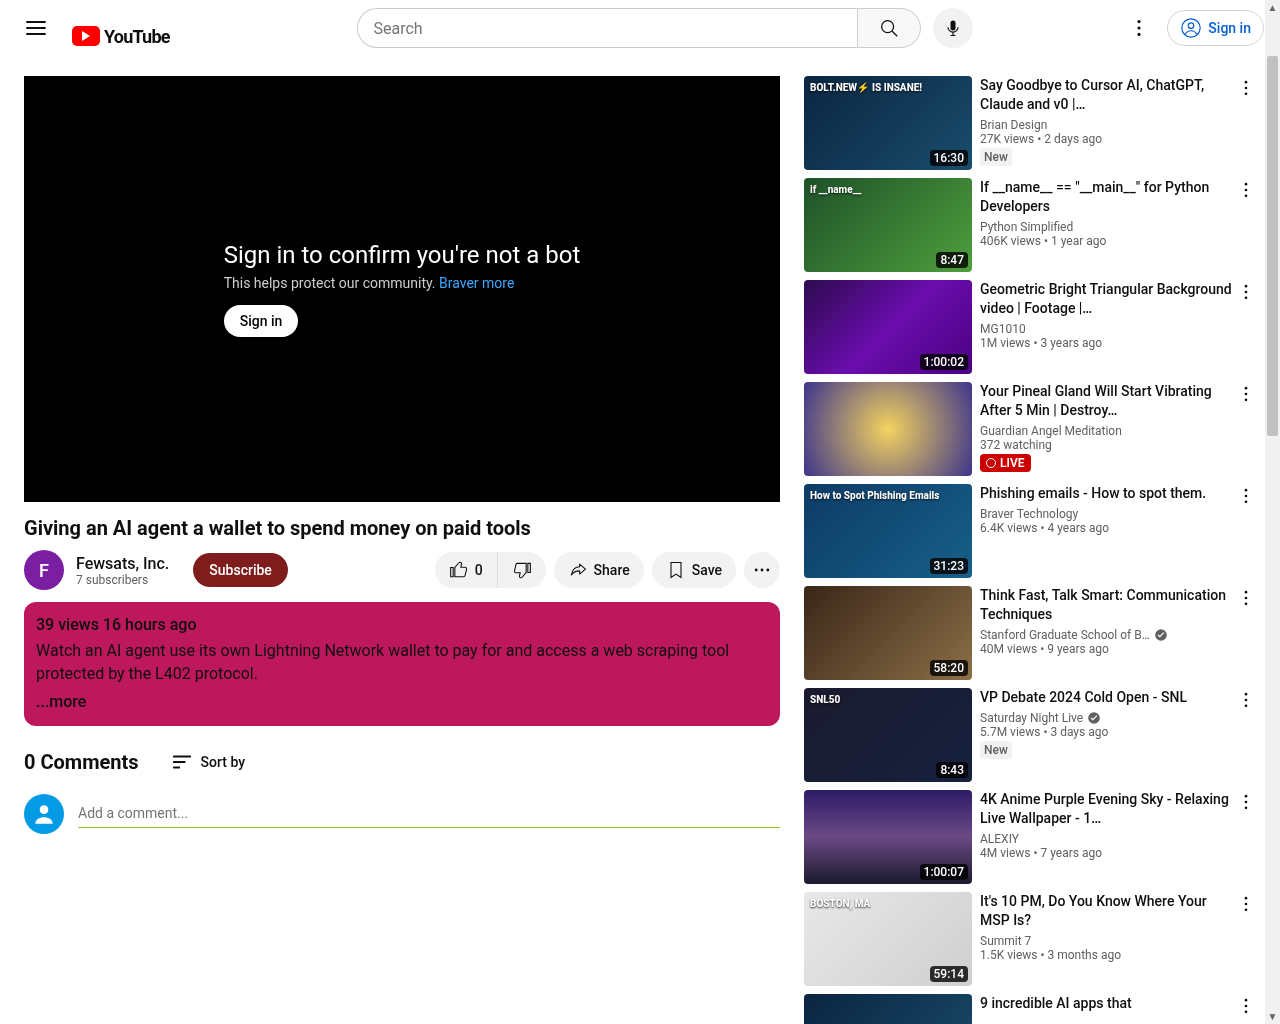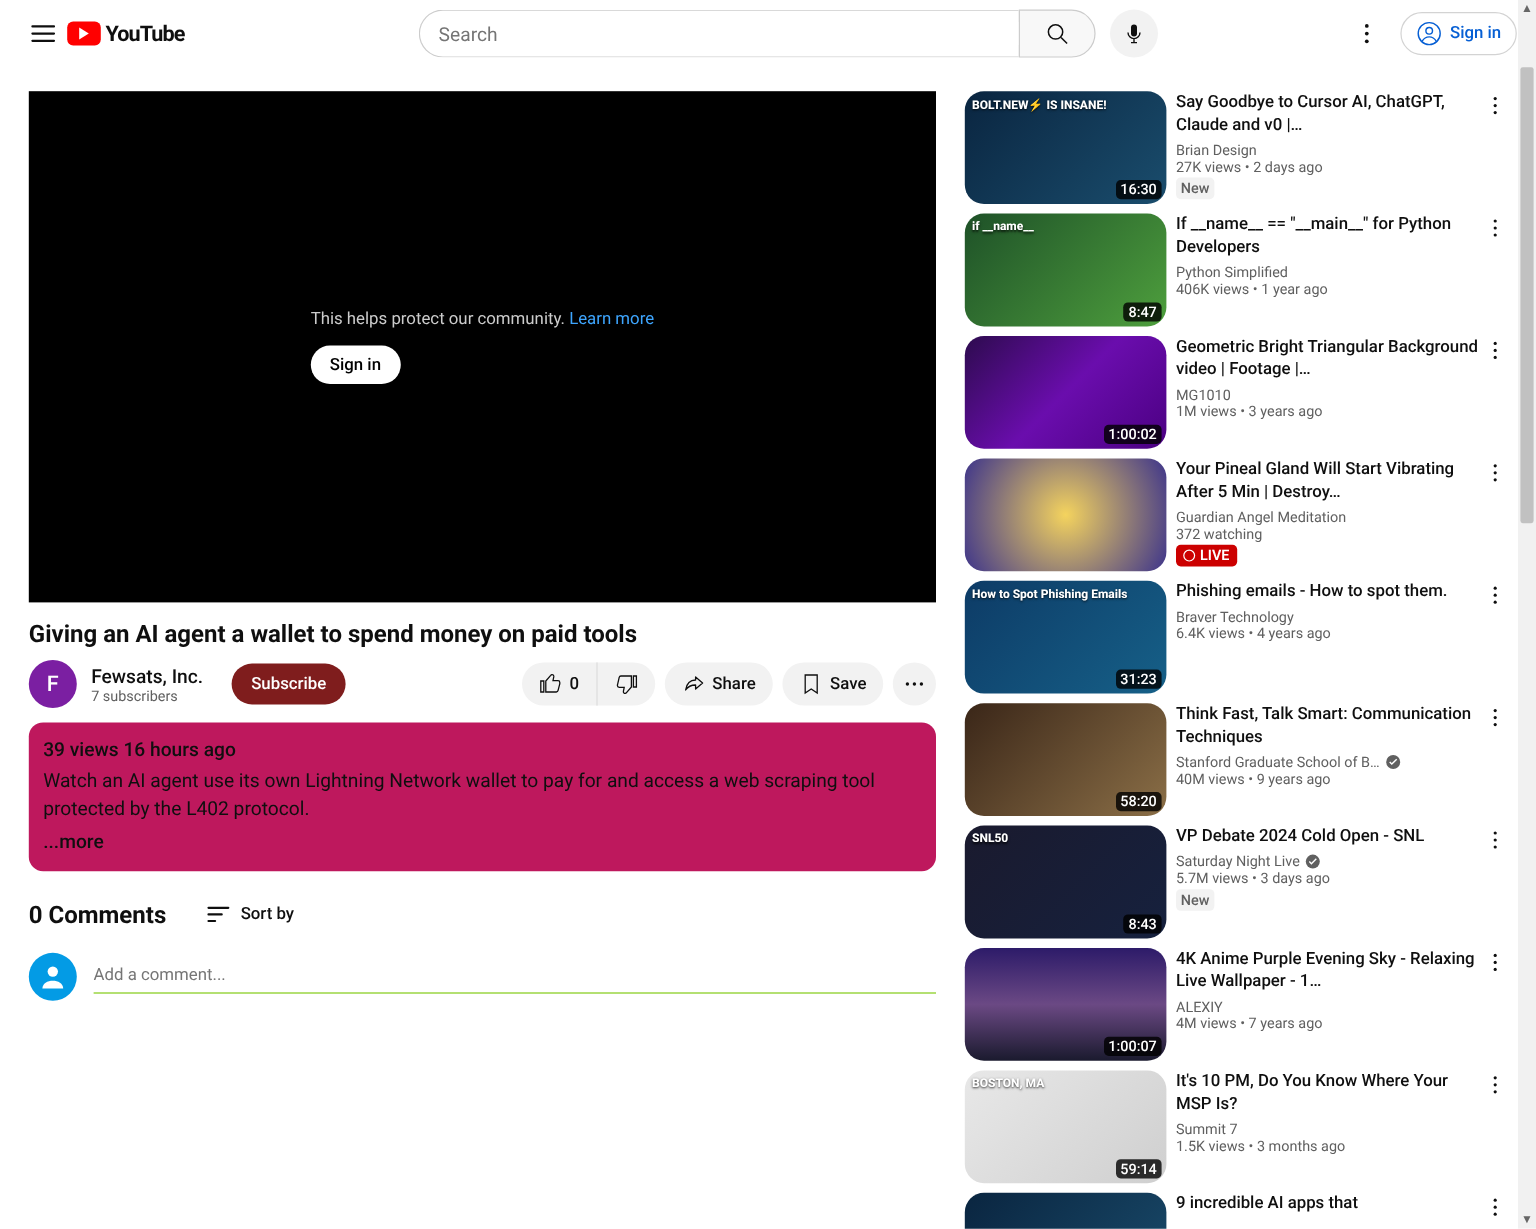--- a/index.html
+++ b/index.html
@@ -1,19 +1,19 @@
 <!DOCTYPE html>
 <html><head>
 <meta charset="utf-8">
 <style>
 *{margin:0;padding:0;box-sizing:border-box;font-family:Roboto,Arial,sans-serif}
 body{background:#fff;color:#0f0f0f;width:1280px;height:1024px;overflow:hidden;position:relative}
 
 .topbar{height:56px;display:flex;align-items:center;padding:0 16px;justify-content:space-between}
-.tb-left{display:flex;align-items:center;}
+.tb-left{display:flex;align-items:flex-end;gap:16px}
 .hamburger{width:40px;height:40px;border-radius:20px;display:flex;align-items:center;justify-content:center;cursor:pointer}
 .hamburger svg{width:24px;height:24px}
 .logo{display:flex;align-items:center;gap:4px;cursor:pointer;height:24px}
 .logo-mark{width:28px;height:20px;background:#f00;border-radius:5px;display:flex;align-items:center;justify-content:center}
 .logo-mark::before{content:'';width:0;height:0;border-left:8px solid #fff;border-top:5px solid transparent;border-bottom:5px solid transparent}
 .logo-text{font-size:18px;font-weight:700;letter-spacing:-0.8px}
 .tb-center{flex:0 0 616px;display:flex;align-items:flex-start;gap:12px;margin-left:40px}
 .search-wrap{flex:1;display:flex;height:40px}
 .search-input{flex:1;border:1px solid #ccc;border-right:none;border-radius:40px 0 0 40px;padding:0 16px;font-size:16px;outline:none}
 .search-btn{width:64px;border:1px solid #ccc;border-radius:0 40px 40px 0;background:#f8f8f8;display:flex;align-items:center;justify-content:center;cursor:pointer}
@@ -61,21 +61,21 @@
 .comments-count{font-size:20px;font-weight:700}
 .sort-by{display:flex;align-items:center;gap:8px;font-size:14px;font-weight:500;cursor:pointer}
 .sort-by svg{width:22px;height:22px}
 .add-comment{display:flex;gap:14px;align-items:center}
 .generic-avatar{width:40px;height:40px;border-radius:20px;background:#039be5;display:flex;align-items:center;justify-content:center}
 .generic-avatar svg{width:26px;height:26px;fill:#fff}
 .comment-input{flex:1;border:none;border-bottom:1px solid #84cc16;padding:6px 0;font-size:14px;outline:none}
 
 .side-col{flex:1}
 .rec{display:flex;gap:8px;margin-bottom:8px;position:relative}
-.rec-thumb{width:168px;height:94px;border-radius:16px;background:#333;position:relative;flex-shrink:0;overflow:hidden}
+.rec-thumb{width:168px;height:94px;border-radius:4px;background:#333;position:relative;flex-shrink:0;overflow:hidden}
 .rec-duration{position:absolute;bottom:4px;right:4px;background:rgba(0,0,0,0.8);color:#fff;font-size:12px;font-weight:500;padding:1px 4px;border-radius:4px}
 .rec-info{flex:1;padding-right:24px}
 .rec-title{font-size:14px;font-weight:500;line-height:1.35;margin-bottom:4px;max-height:38px;overflow:hidden}
 .rec-channel{font-size:12px;color:#606060;display:flex;align-items:center;gap:4px}
 .rec-channel svg{width:14px;height:14px}
 .rec-meta{font-size:12px;color:#606060}
 .rec-kebab{position:absolute;right:0;top:2px;cursor:pointer}
 .rec-kebab svg{width:20px;height:20px}
 .badge-new{display:inline-block;background:#f2f2f2;color:#606060;font-size:12px;padding:2px 4px;border-radius:4px;margin-top:2px;font-weight:500}
 .badge-live{display:inline-flex;align-items:center;gap:4px;background:#cc0000;color:#fff;font-size:12px;font-weight:600;padding:2px 6px;border-radius:4px;margin-top:2px}
@@ -147,22 +147,23 @@
       <span>Sign in</span>
     </div>
   </div>
 </div>
 
 <div class="content">
   <div class="main-col">
 
     <div class="player">
       <div class="player-msg">
+        <h2>Sign in to confirm you're not a bot</h2>
         <p>
-          <span>This helps protect our community. </span><a>Learn more</a>
+          <span>This helps protect our community. </span><a>Braver more</a>
         </p>
         <button class="player-signin">Sign in</button>
       </div>
     </div>
 
     <h1 class="video-title">Giving an AI agent a wallet to spend money on paid tools</h1>
 
     <div class="chrow">
       <div class="ch-left">
         <div class="ch-avatar">F</div>

